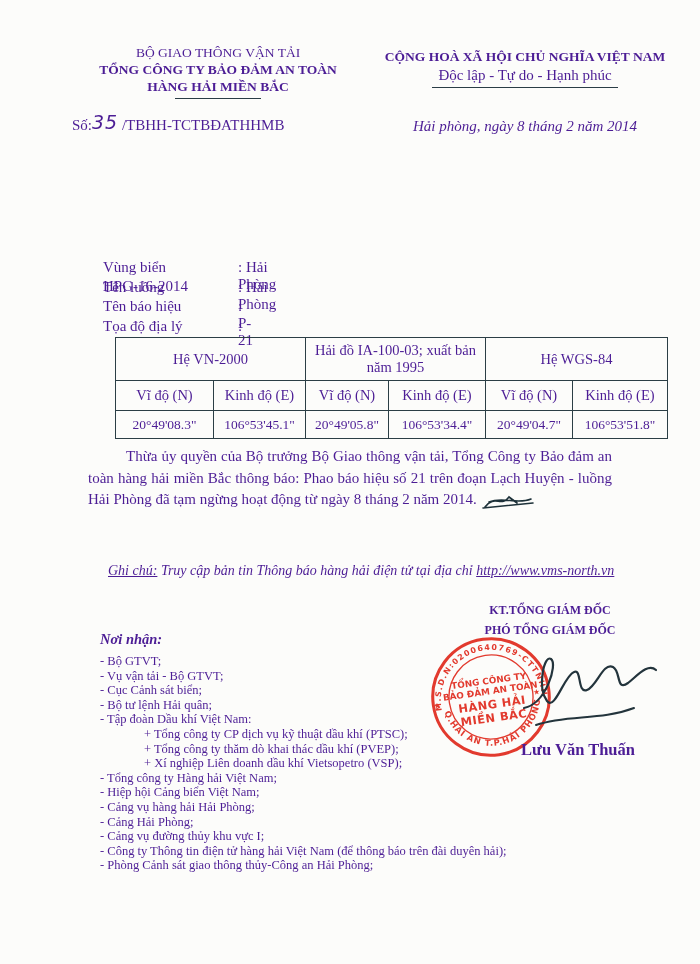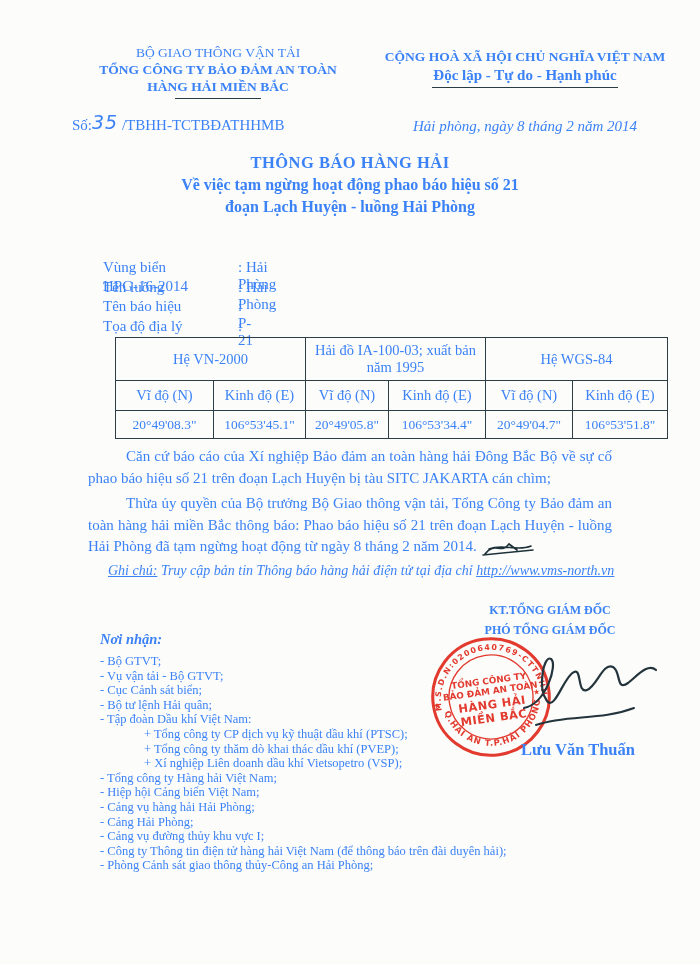--- a/index.html
+++ b/index.html
@@ -1,28 +1,28 @@
 <!DOCTYPE html>
 <html><head>
 <meta charset="utf-8">
 <style>
   html,body { margin:0; padding:0; background:#e8e8e6; }
   .page {
     position:relative; width:700px; height:964px; margin:0 auto;
-    background:#fcfcfa; color:#3b82f6; overflow:hidden;
+    background:#fcfcfa; color:#4c1d95; overflow:hidden;
     font-family:"Liberation Serif", serif;
   }
   
   .hdr-left { position:absolute; top:44px; left:68px; width:300px; text-align:center; font-size:13.5px; line-height:17px; }
   .hdr-left .l1 { font-weight:400; }
   .hdr-left .l2, .hdr-left .l3 { font-weight:700; }
   .hdr-rule-left { width:86px; border-top:1.5px solid #2a3d45; margin:3px auto 0; }
   .hdr-right { position:absolute; top:48px; left:370px; width:310px; text-align:center; }
   .hdr-right .l1 { font-weight:700; font-size:13.5px; line-height:17px; }
-  .hdr-right .l2 { font-weight:700; font-size:15px; margin-top:2px; }
+  .hdr-right .l2 { font-weight:400; font-size:15px; margin-top:2px; }
   .hdr-rule-right { width:186px; border-top:1.5px solid #2a3d45; margin:3px auto 0; }
   .doc-number { position:absolute; top:112px; left:72px; font-size:15px; }
   .doc-number .handwritten {
     font-family:"DejaVu Sans", sans-serif; font-size:19px; font-style:italic;
     letter-spacing:1px; display:inline-block; transform:translateY(-1px);
   }
   .issue-date { position:absolute; top:118px; left:370px; width:310px; text-align:center; font-style:italic; font-size:15px; }
   
   .title-block { position:absolute; top:152px; left:0; width:700px; text-align:center; font-weight:700; }
   .title-block .t1 { font-size:16.5px; letter-spacing:0.5px; line-height:22px; }
@@ -79,25 +79,20 @@
     <div class="l2">Độc lập - Tự do - Hạnh phúc</div>
     <div class="hdr-rule-right"></div>
   </div>
 
   <div class="doc-number">
     <span>Số:</span><span class="handwritten">35</span><span> /TBHH-TCTBĐATHHMB</span>
   </div>
 
   <div class="issue-date">Hải phòng, ngày 8 tháng 2 năm 2014</div>
 
-  <div class="title-block">
-    <div class="t1">THÔNG BÁO HÀNG HẢI</div>
-    <div class="t2">Về việc tạm ngừng hoạt động phao báo hiệu số 21</div>
-    <div class="t3">đoạn Lạch Huyện - luồng Hải Phòng</div>
-  </div>
 
   <div class="ref-code">HPG-16-2014</div>
   <div class="fields">
     <div class="field-row">
       <span class="flabel">Vùng biển</span>
       <span class="fvalue">: Hải Phòng</span>
     </div>
     <div class="field-row">
       <span class="flabel">Tên luồng</span>
       <span class="fvalue">: Hải Phòng</span>
@@ -142,21 +137,20 @@
         <td>20°49'05.8"</td>
         <td>106°53'34.4"</td>
         <td>20°49'04.7"</td>
         <td>106°53'51.8"</td>
       </tr>
     </tbody>
       </table>
   </div>
 
   <div class="body-text">
-    <p><span>Căn cứ báo cáo của Xí nghiệp Bảo đảm an toàn hàng hải Đông Bắc Bộ về sự cố phao báo hiệu số 21 trên đoạn Lạch Huyện bị tàu SITC JAKARTA cán chìm;</span></p>
     <p><span>Thừa ủy quyền của Bộ trưởng Bộ Giao thông vận tải, Tổng Công ty Bảo đảm an toàn hàng hải miền Bắc thông báo: Phao báo hiệu số 21 trên đoạn Lạch Huyện - luồng Hải Phòng đã tạm ngừng hoạt động từ ngày 8 tháng 2 năm 2014.</span><svg class="flourish" width="56" height="20" viewBox="0 0 56 20">
           <path d="M4,16 C14,3 20,17 28,6 L36,12 M8,11 C22,5 36,14 50,8 M2,17 L52,12" fill="none" stroke="#1d3139" stroke-width="1.6" stroke-linecap="round"></path>
         </svg></p>
   </div>
 
   <div class="note-line">
     <span class="u">Ghi chú:</span><span> Truy cập bản tin Thông báo hàng hải điện tử tại địa chỉ </span><span class="u">http://www.vms-north.vn</span>
   </div>
 
   <div class="sig-titles">

